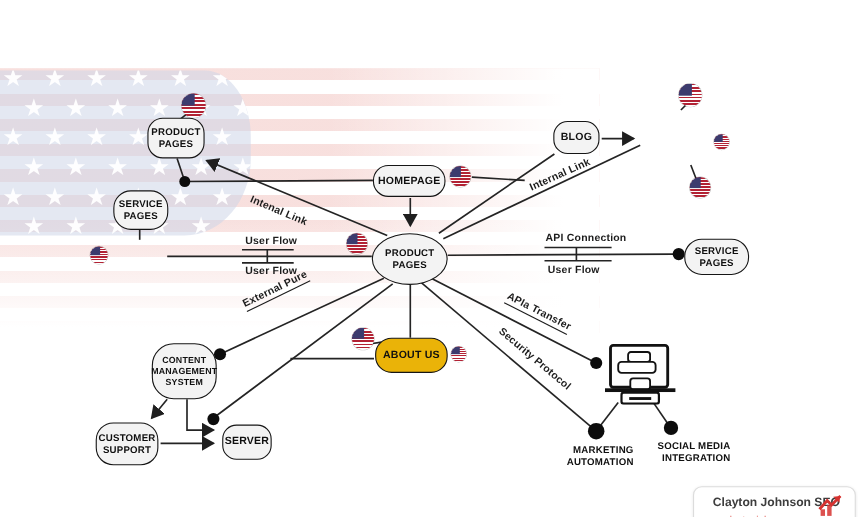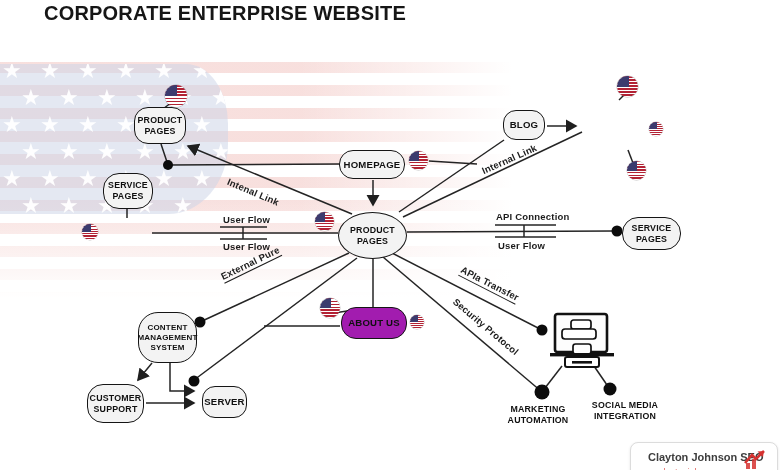--- a/index.html
+++ b/index.html
@@ -28,21 +28,21 @@
   }
   
   .node{
     position:absolute;background:#f3f3f3;border:1.6px solid #151515;border-radius:14px;
     display:flex;align-items:center;justify-content:center;text-align:center;
     font-weight:700;font-size:8.8px;line-height:1.25;color:#101010;
     white-space:pre-line;letter-spacing:.2px;z-index:3;box-sizing:border-box;
   }
   .node.big{font-size:9.6px;}
   .freelabel{
-    position:absolute;text-align:center;font-weight:700;font-size:8.8px;line-height:1.3;
+    position:absolute;text-align:right;font-weight:700;font-size:8.8px;line-height:1.3;
     color:#101010;white-space:pre-line;z-index:3;letter-spacing:.2px;
   }
   
   .elabel{
     position:absolute;font-size:9.5px;font-weight:600;color:#1c1c1c;
     white-space:nowrap;z-index:2;transform-origin:left top;letter-spacing:.2px;
   }
   .elabel.underline{border-bottom:1.2px solid #1c1c1c;padding-bottom:1px;}
   
   .flag{
@@ -102,21 +102,20 @@
       <span style="left: 154px; top: 104px;">★</span>
       <span style="left: 192px; top: 104px;">★</span>
       <span style="left: 21px; top: 131px;">★</span>
       <span style="left: 59px; top: 131px;">★</span>
       <span style="left: 97px; top: 131px;">★</span>
       <span style="left: 135px; top: 131px;">★</span>
       <span style="left: 173px; top: 131px;">★</span>
       <span style="left: 211px; top: 131px;">★</span>
     </div>
 
-  <div class="title">CORPORATE ENTERPRISE WEBSITE</div>
 
   <svg id="edges" width="780" height="470" viewBox="0 0 780 470">
     <defs>
       <marker id="arw" markerWidth="9" markerHeight="9" refX="7" refY="4.5" orient="auto">
         <path d="M0,0 L8,4.5 L0,9 z" fill="#1f1f1f"></path>
       </marker>
     </defs>
     <g stroke="#242424" stroke-width="1.5" fill="none">
 
       <line x1="172" y1="102" x2="163" y2="109"></line>
@@ -172,21 +171,21 @@
   <div class="node" style="left:134px;top:107px;width:52px;height:37px;">PRODUCT
 PAGES</div>
   <div class="node" style="left:103px;top:173px;width:50px;height:36px;border-radius:16px;">SERVICE
 PAGES</div>
   <div class="node big" style="left:339px;top:150px;width:66px;height:29px;border-radius:14px;">HOMEPAGE</div>
   <div class="node" style="left:338px;top:212px;width:69px;height:47px;border-radius:50%;">PRODUCT
 PAGES</div>
   <div class="node big" style="left:503px;top:110px;width:42px;height:30px;border-radius:13px;">BLOG</div>
   <div class="node" style="left:622px;top:217px;width:59px;height:33px;border-radius:16px;">SERVICE
 PAGES</div>
-  <div class="node big" style="left:341px;top:307px;width:66px;height:32px;border-radius:15px;background:#a21caf;">ABOUT US</div>
+  <div class="node big" style="left:341px;top:307px;width:66px;height:32px;border-radius:15px;background:#eab308;">ABOUT US</div>
   <div class="node" style="left:138px;top:312px;width:59px;height:51px;border-radius:20px;font-size:8px;">CONTENT
 MANAGEMENT
 SYSTEM</div>
   <div class="node" style="left:87px;top:384px;width:57px;height:39px;border-radius:16px;">CUSTOMER
 SUPPORT</div>
   <div class="node big" style="left:202px;top:386px;width:45px;height:32px;border-radius:13px;">SERVER</div>
 
   <div class="freelabel" style="left:500px;top:404px;width:76px;">MARKETING
 AUTOMATION</div>
   <div class="freelabel" style="left:586px;top:400px;width:78px;">SOCIAL MEDIA

